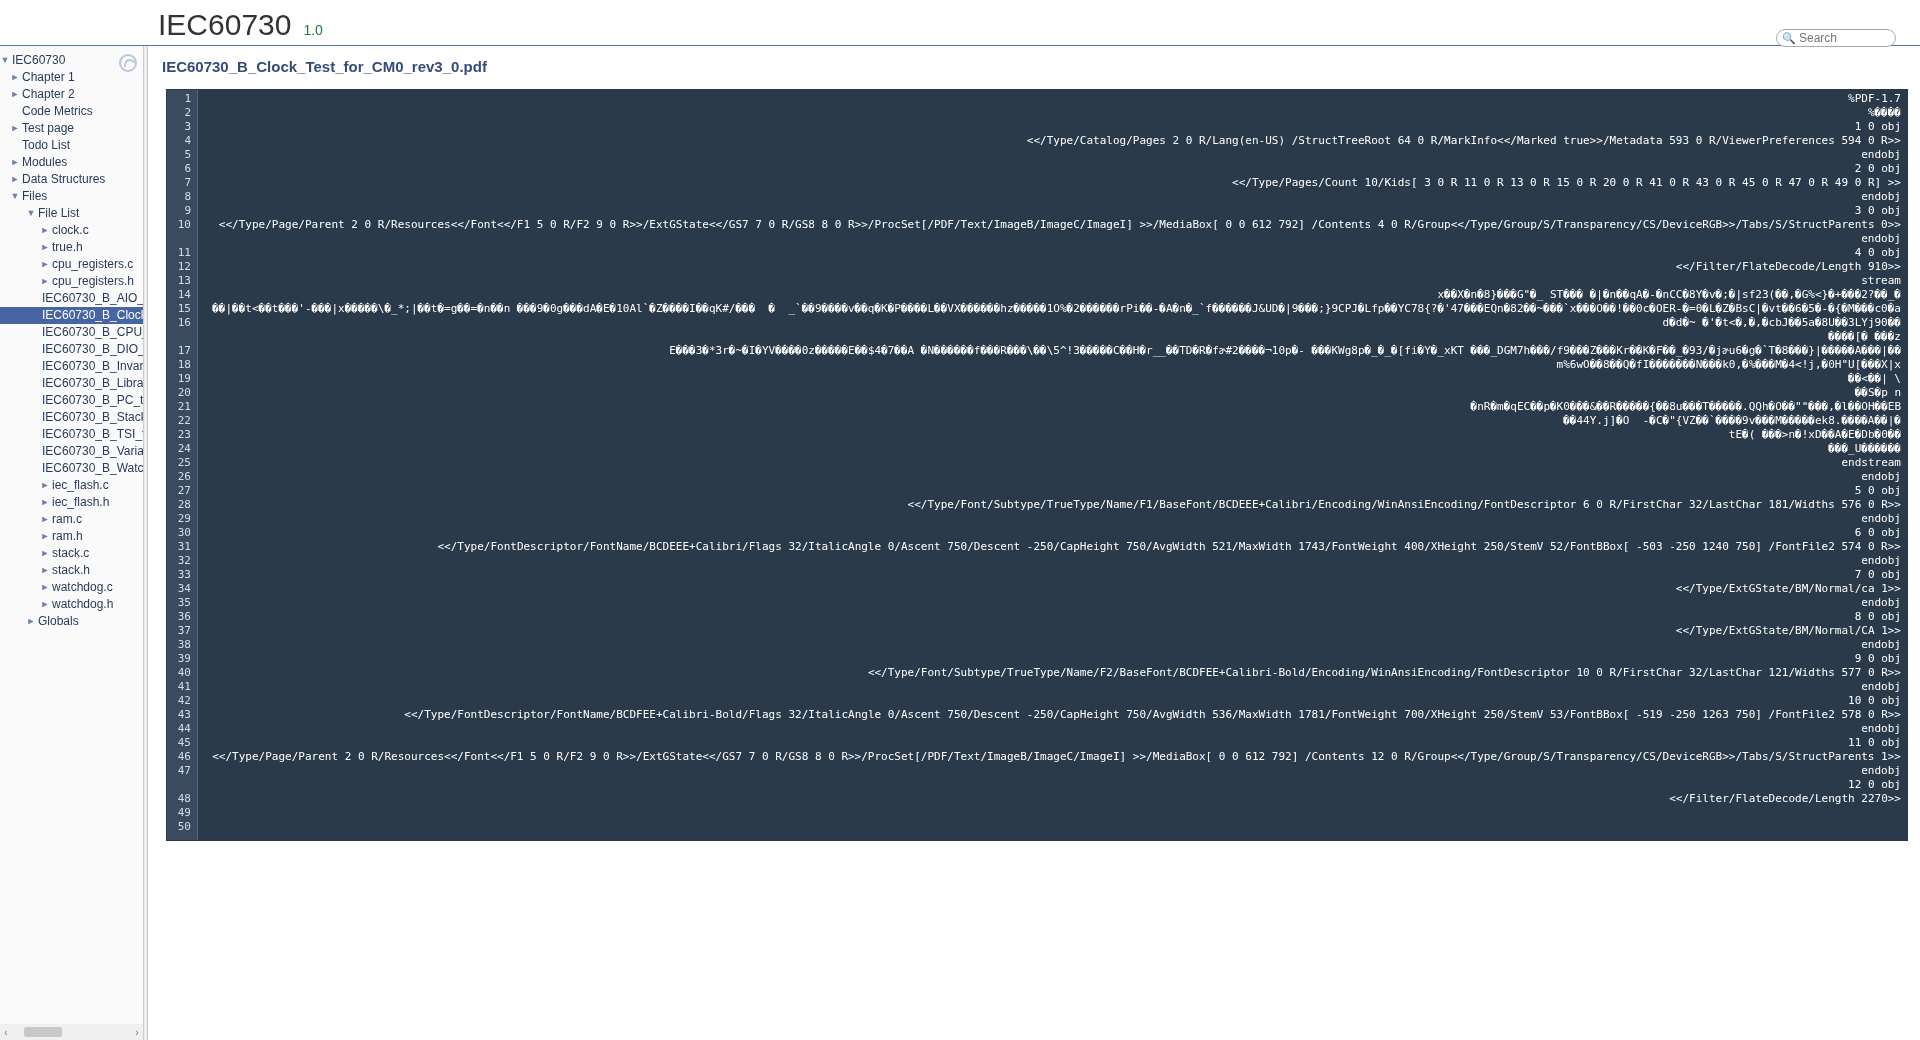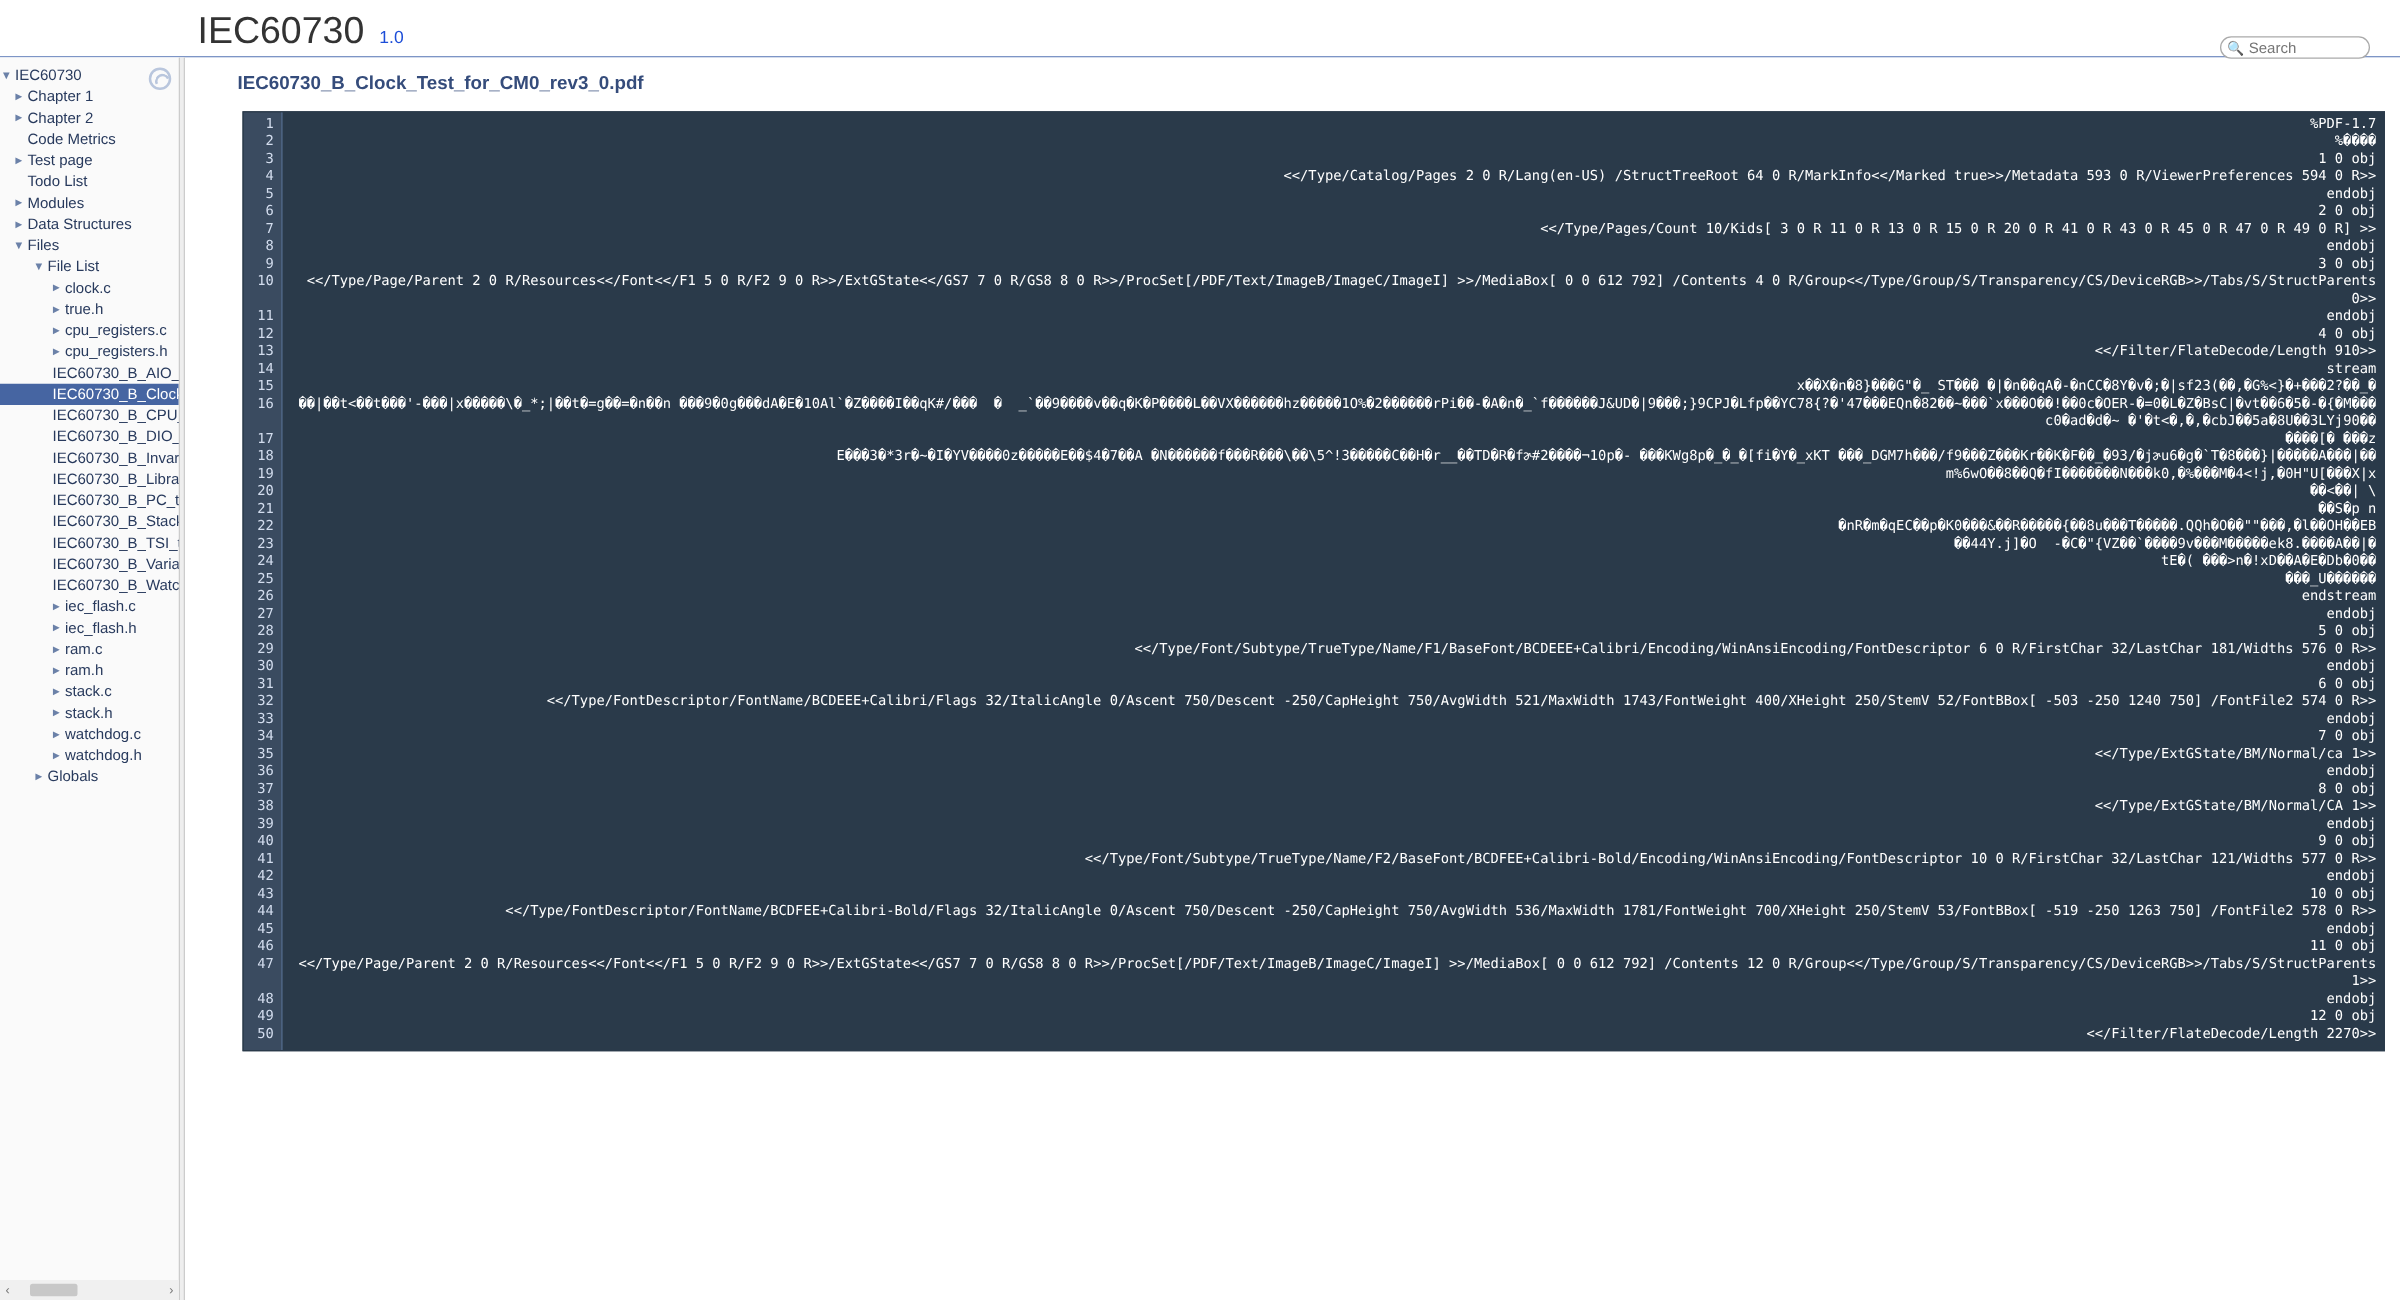--- a/index.html
+++ b/index.html
@@ -1,31 +1,31 @@
 <!DOCTYPE html>
 <html><head>
 <meta charset="utf-8">
 <style>
 * { box-sizing: border-box; margin: 0; padding: 0; }
 body { font-family: "Lucida Grande", Verdana, Geneva, Arial, sans-serif; font-size: 13px; background: #fff; }
 
 
 .header { height: 45px; display: flex; align-items: baseline; padding-left: 158px; padding-top: 8px; }
 .project-name { font-size: 30px; font-weight: 400; margin-right: 12px; color: #333; font-family: Tahoma, Arial, sans-serif; }
-.project-version { font-size: 14px; color: #1d4ed8; }
+.project-version { font-size: 14px; color: #15803d; }
 .top-rule { border: none; border-top: 1px solid #5373B4; margin: 0; }
 .search-area { position: absolute; right: 24px; top: 29px; }
 .search-box { border: 1px solid #aaa; border-radius: 10px; padding: 1px 6px 1px 22px; width: 120px; font-size: 12px; background: #fff; color: #888; }
 .search-icon { position: absolute; left: 6px; top: 3px; font-size: 11px; color: #666; }
 
 
 .main { display: flex; position: absolute; top: 46px; left: 0; right: 0; bottom: 0; }
 .sidebar { width: 144px; min-width: 144px; background: #fafafa; border-right: 1px solid #ccc; position: relative; overflow: hidden; }
 .split-handle { width: 4px; background: #eee; border-right: 1px solid #ccc; cursor: col-resize; }
-.content { flex: 1; padding: 12px 8px 12px 14px; overflow: auto; margin-left: 28px; }
+.content { flex: 1; padding: 12px 8px 12px 14px; overflow: auto; }
 
 
 .tree { list-style: none; font-size: 12px; color: #283A5D; padding-top: 6px; padding-bottom: 6px; overflow-x: hidden; height: calc(100% - 16px); }
 .tree li { white-space: nowrap; line-height: 17px; }
 .tree .node { display: flex; align-items: center; padding-left: 2px; cursor: pointer; }
 .arrow { width: 10px; text-align: center; font-size: 9px; color: #6B81A8; margin-right: 2px; display: inline-block; }
 .arrow.open { color: #6B81A8; }
 .blank-arrow { width: 10px; margin-right: 2px; display: inline-block; }
 .tree ul { list-style: none; }
 .lvl1 > li > .node { padding-left: 10px; }

